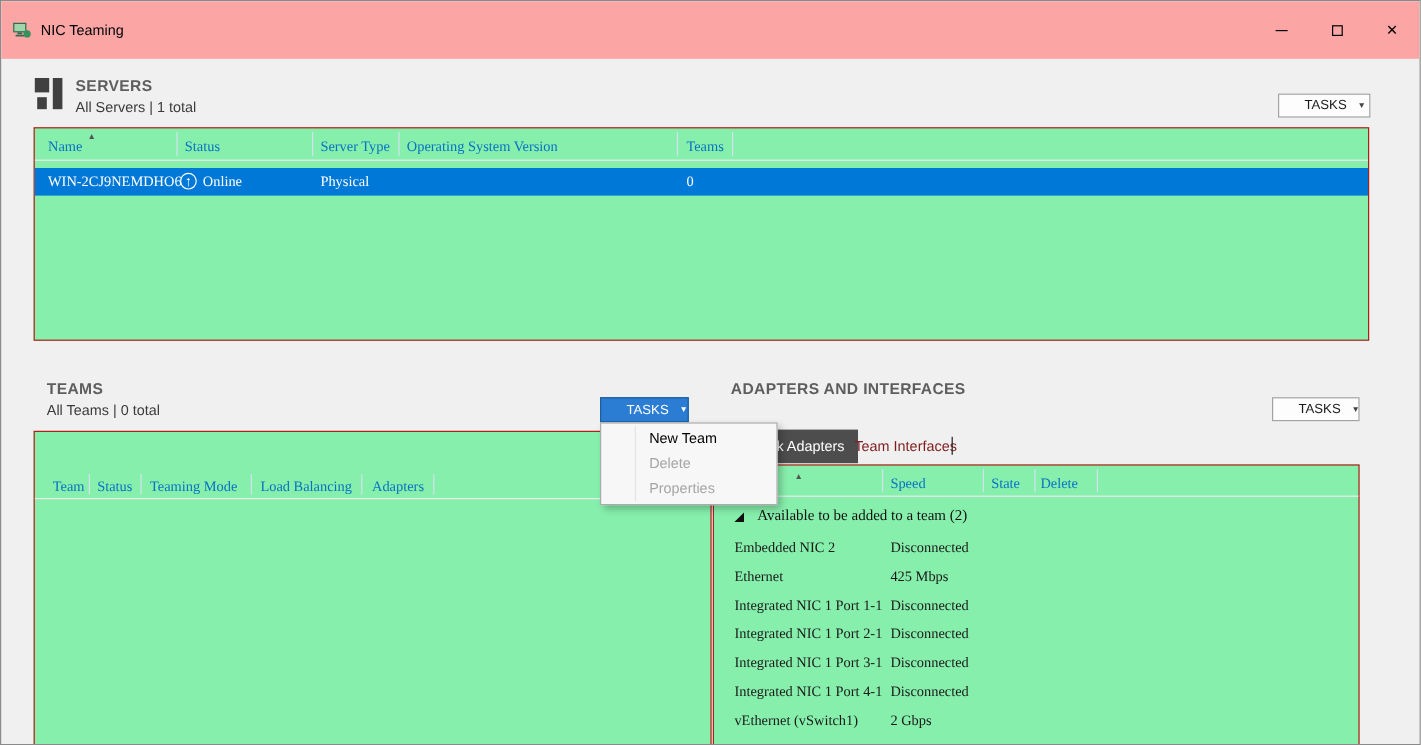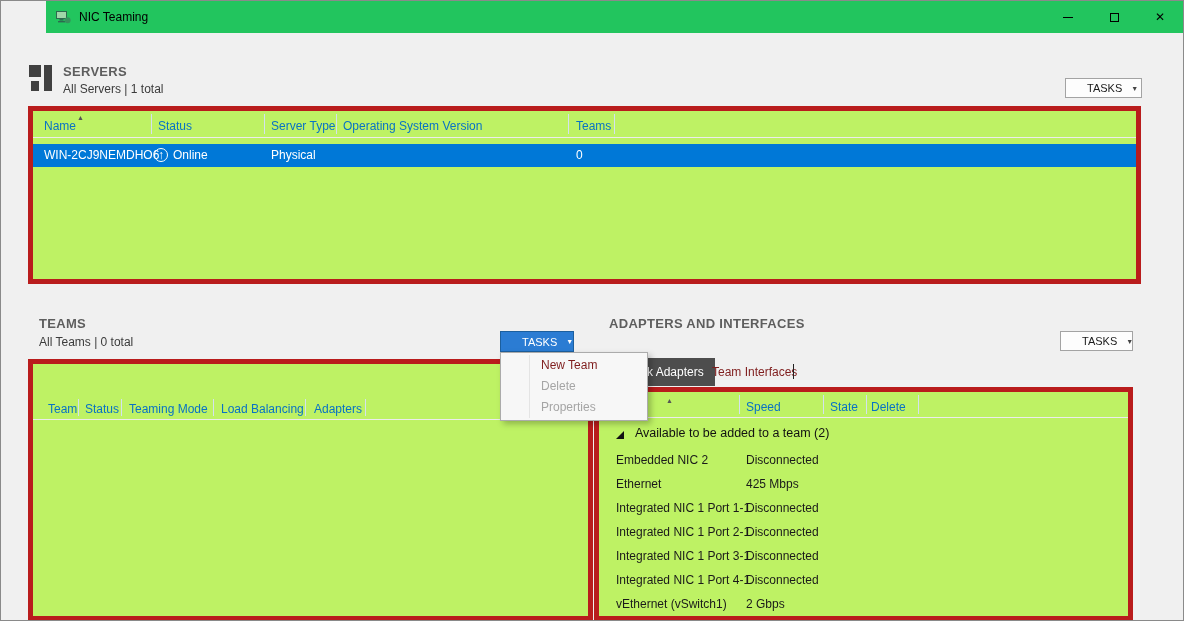--- a/index.html
+++ b/index.html
@@ -2,43 +2,43 @@
 <html><head>
 <meta charset="utf-8">
 <style>
   * { margin:0; padding:0; box-sizing:border-box; }
   html,body { background:#c8c8c8; }
   body { font-family:"Liberation Sans", sans-serif; }
   .window { position:relative; width:1184px; height:621px; background:#f0f0f0;
             border:1px solid #8a8a8a; overflow:hidden; }
 
   
-  .titlebar { position:absolute; left:0; top:0; right:0; height:32px; background:#22c55e;
-              display:flex; align-items:center;margin-left:45px; }
+  .titlebar { position:absolute; left:0; top:0; right:0; height:48px; background:#fca5a5;
+              display:flex; align-items:center; }
   .titlebar-title { margin-left:8px; font-size:12px; color:#000; }
   .app-icon { margin-left:9px; }
   .win-controls { margin-left:auto; display:flex; height:32px; }
   .win-btn { width:46px; height:32px; display:flex; align-items:center; justify-content:center; cursor:default; }
   .min-glyph { display:block; width:10px; height:1px; background:#000; }
   .max-glyph { display:block; width:9px; height:9px; border:1px solid #000; }
   .close-glyph { font-size:12px; color:#000; }
 
   
   .abs { position:absolute; }
   .section-title { position:absolute; font-size:13px; font-weight:bold; color:#5e5e5e; letter-spacing:.3px; white-space:nowrap; }
   .section-sub { position:absolute; font-size:12px; color:#3b3b3b; white-space:nowrap; }
 
   .tasks-btn { position:absolute; height:20px; background:#fdfdfd; border:1px solid #a3a3a3;
                display:flex; align-items:center; justify-content:space-between;
                padding:0 21px; font-size:11px; color:#1a1a1a; cursor:default; }
   .tasks-btn .caret { font-size:7px; color:#444; margin-left:9px; }
   .tasks-btn.active { background:#2b7cd3; border-color:#1c5f9e; color:#fff; }
   .tasks-btn.active .caret { color:#fff; }
 
-  .panel { position:absolute; background:#bef264; border:5px solid #b91c1c; }
+  .panel { position:absolute; background:#86efac; border:1px solid #b91c1c;font-family:Liberation Serif, serif; }
   .thead { position:relative; border-bottom:1px solid #ececec; }
   .col-h { position:absolute; font-size:12px; color:#0872c5; white-space:nowrap; cursor:default; }
   .vdiv  { position:absolute; top:3px; bottom:3px; width:1px; background:#d4e2ef; }
   .sort-asc { position:absolute; font-size:7px; color:#555; }
 
   .srow { position:relative; }
   .srow span { position:absolute; top:4px; font-size:12px; white-space:nowrap; }
   .srow.selected { background:#0078d7; color:#fff; }
   .up-circle { width:14px; height:14px; border:1px solid #fff; border-radius:50%;
                font-size:9px; line-height:13px; text-align:center; display:inline-block; }
@@ -54,21 +54,21 @@
   .group-row .tri { position:absolute; left:17px; top:13px; width:0; height:0;
                     border-left:8px solid transparent; border-bottom:8px solid #111; }
   .group-row .glabel { position:absolute; left:36px; top:8px; font-size:12.5px; color:#111; white-space:nowrap; }
   .arow { position:relative; height:24px; }
   .arow span { position:absolute; top:5px; font-size:12px; color:#1a1a1a; white-space:nowrap; }
 
   
   .menu { position:absolute; background:#f7f7f7; border:1px solid #ababab;
           box-shadow:3px 3px 6px rgba(0,0,0,.25); z-index:50; padding:2px 0; }
   .menu-gutter { position:absolute; left:28px; top:2px; bottom:2px; width:1px; background:#e4e4e4; }
-  .menu-item { height:21px; line-height:21px; padding-left:40px; font-size:12px; color:#7f1d1d; cursor:default; }
+  .menu-item { height:21px; line-height:21px; padding-left:40px; font-size:12px; color:#000000; cursor:default; }
   .menu-item.disabled { color:#a5a5a5; }
 </style>
 </head>
 <body>
 
 <div class="window">
 
   <div class="titlebar">
     <svg class="app-icon" width="16" height="16" viewBox="0 0 16 16">
       <rect x="1.5" y="2.5" width="10" height="7" fill="#9fd6a9" stroke="#2d6a4f"></rect>

